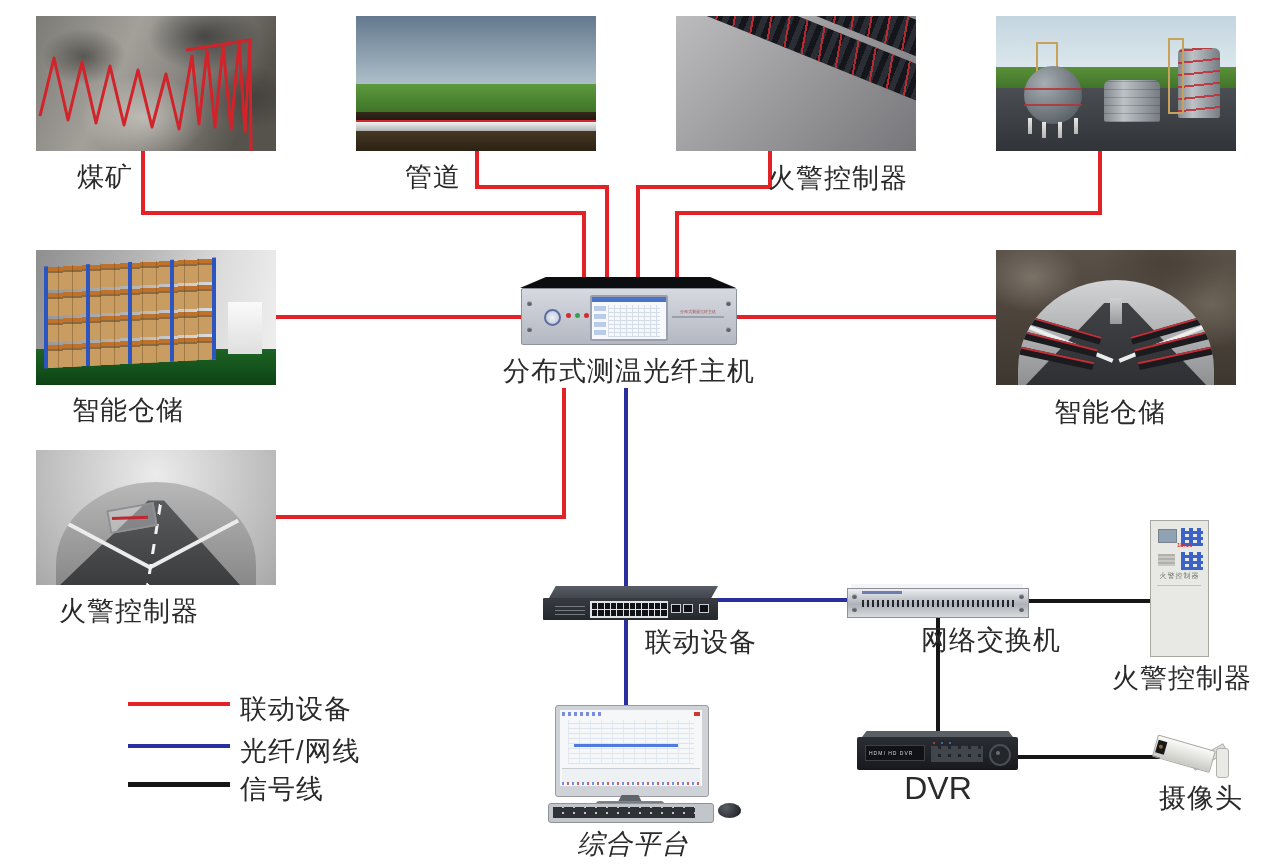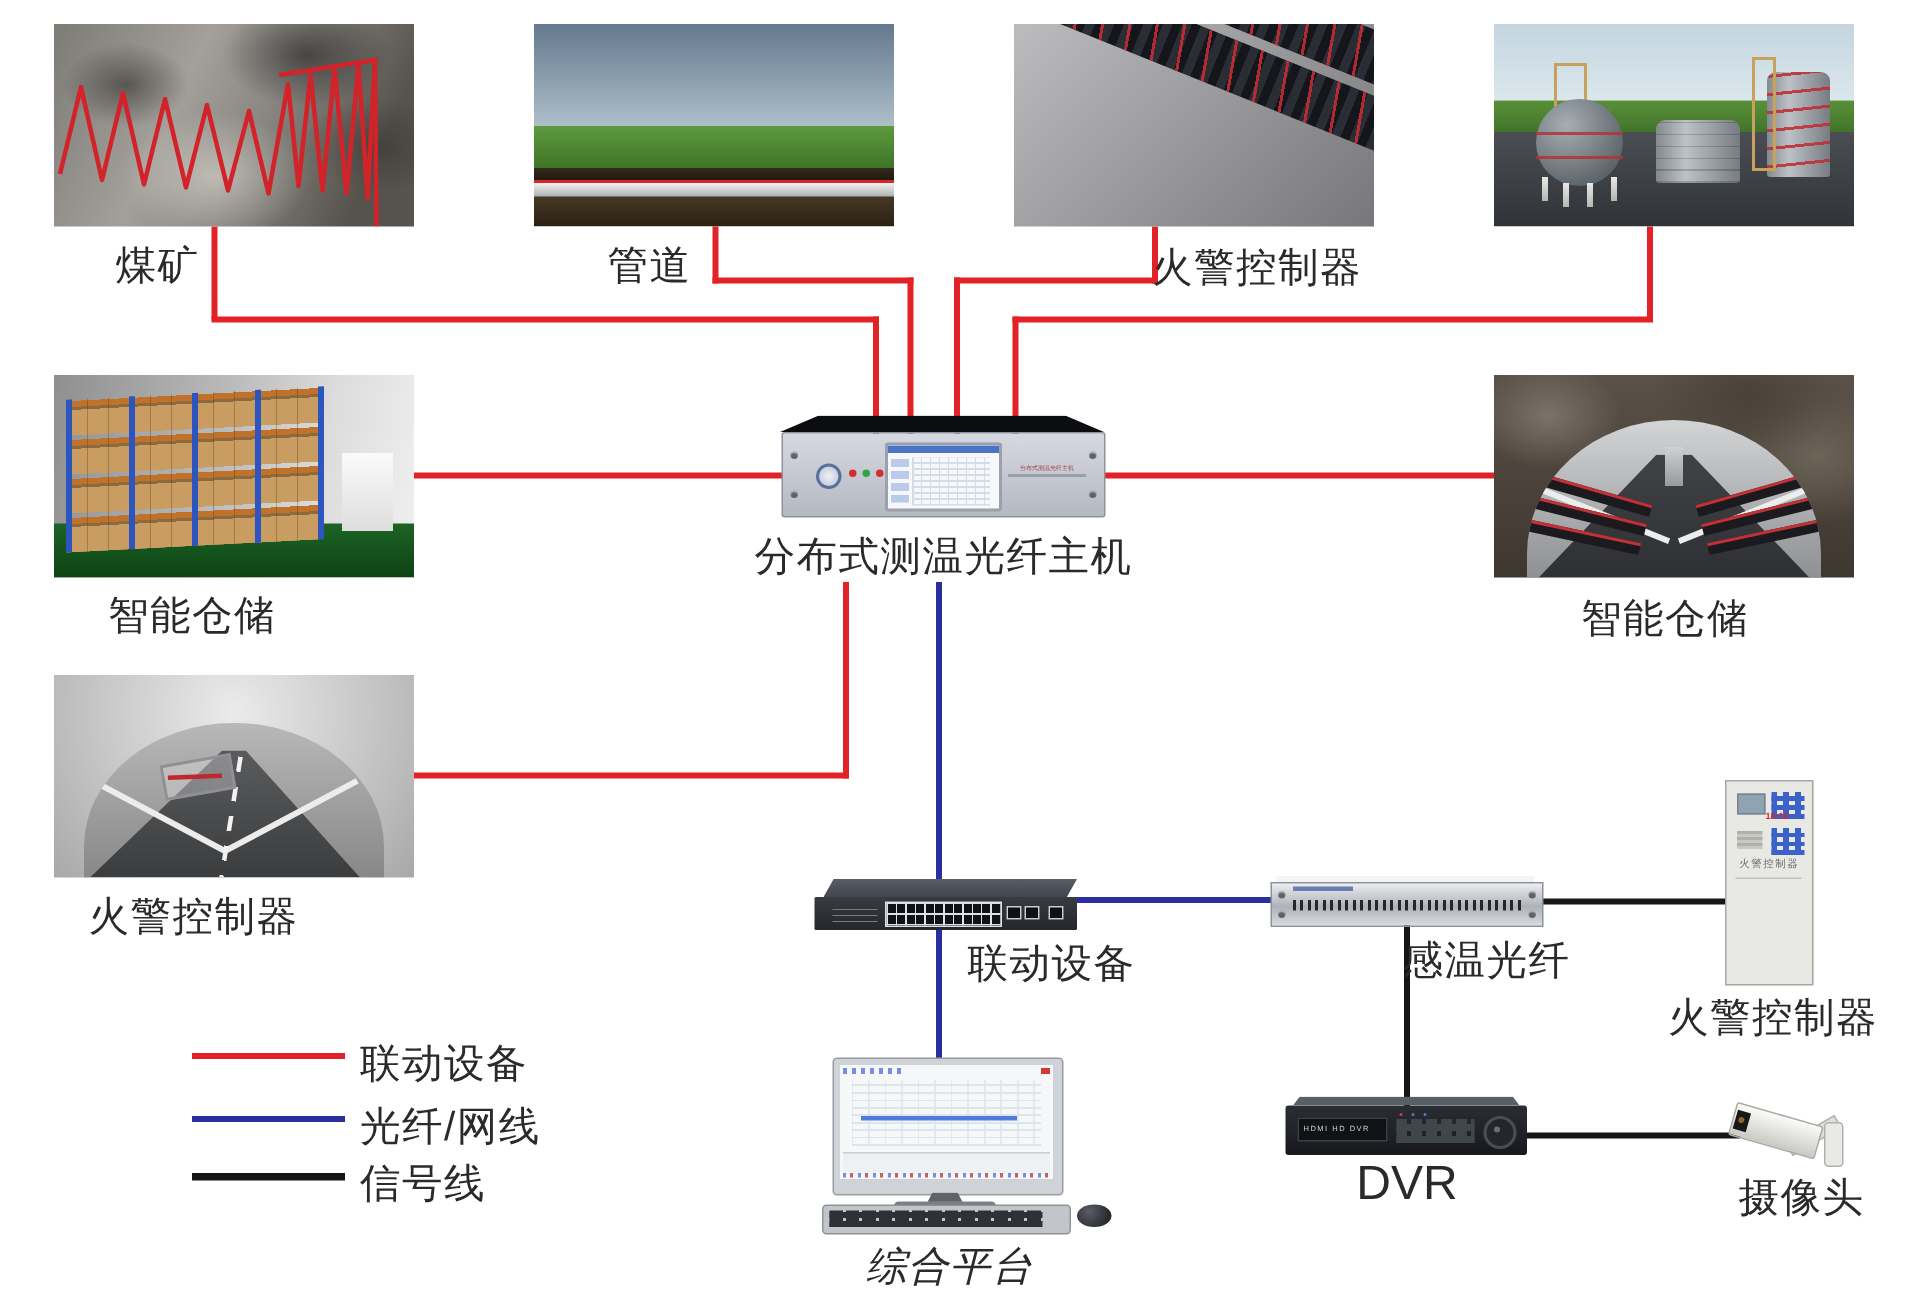--- a/index.html
+++ b/index.html
@@ -404,21 +404,21 @@
   <div class="mouse"></div>
 
   <div class="lbl" style="left:105px;top:159px;">煤矿</div>
   <div class="lbl" style="left:433px;top:159px;">管道</div>
   <div class="lbl" style="left:838px;top:160px;">火警控制器</div>
   <div class="lbl" style="left:128px;top:392px;">智能仓储</div>
   <div class="lbl" style="left:1110px;top:394px;">智能仓储</div>
   <div class="lbl" style="left:629px;top:353px;">分布式测温光纤主机</div>
   <div class="lbl" style="left:129px;top:593px;">火警控制器</div>
   <div class="lbl" style="left:701px;top:624px;">联动设备</div>
-  <div class="lbl" style="left:991px;top:622px;">感温光纤</div>
+  <div class="lbl" style="left:991px;top:622px;">网络交换机</div>
   <div class="lbl" style="left:1182px;top:660px;">火警控制器</div>
   <div class="lbl" style="left:938px;top:770px;font-size:32px;letter-spacing:0;">DVR</div>
   <div class="lbl" style="left:1201px;top:780px;">摄像头</div>
   <div class="lbl" style="left:633px;top:826px;font-style:italic;">综合平台</div>
 
   <div>
     <div class="hline red" style="left:128px;top:702px;width:102px;height:4px;z-index:6;"></div>
     <div class="lbl lbl-left" style="left:240px;top:691px;">联动设备</div>
     <div class="hline blue" style="left:128px;top:744px;width:102px;height:4px;z-index:6;"></div>
     <div class="lbl lbl-left" style="left:240px;top:733px;">光纤/网线</div>

